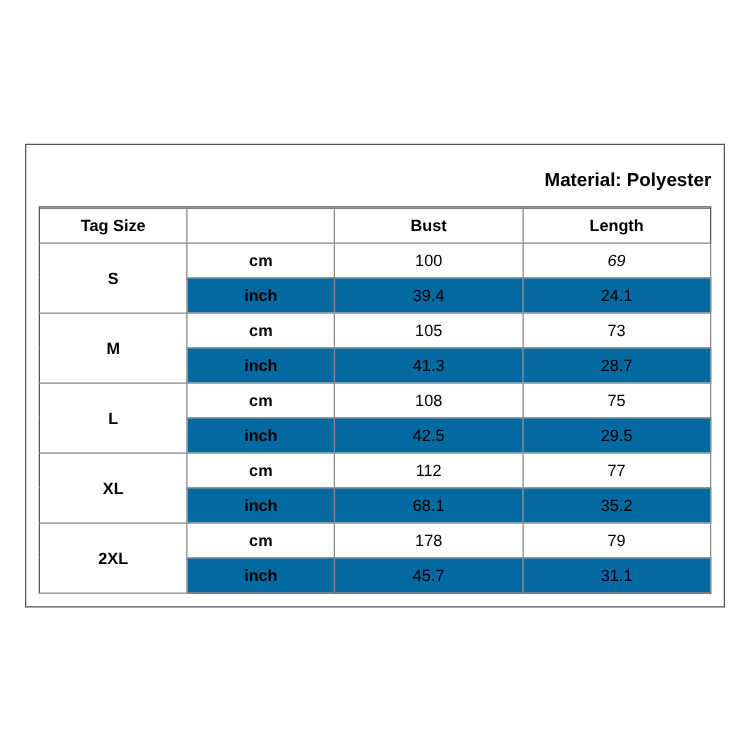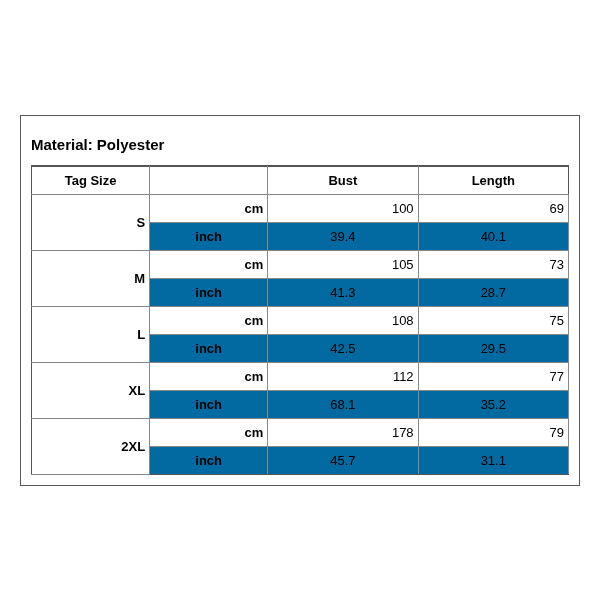--- a/index.html
+++ b/index.html
@@ -12,21 +12,21 @@
       height: 600px;
       font-family: Arial, sans-serif;
       font-size: 13px;
     }
     .outer-border {
       border: 1.5px solid #555;
       width: 560px;
       padding: 10px;
     }
     .title-row {
-      text-align: left;
+      text-align: right;
       font-weight: bold;
       font-size: 15px;
       padding: 10px 0 12px 0;
       border-bottom: 1.5px solid #555;
     }
     table {
       width: 100%;
       border-collapse: collapse;
     }
     td, th {
@@ -55,21 +55,20 @@
     }
     .header-row th:first-child {
       border-left: 1.5px solid #555;
       margin-top: 48px;
     }
     .header-row th:last-child {
       border-right: 1.5px solid #555;
     }
     .size-group-start td {
       border-top: 1.5px solid #555;
-      text-align: right;
     }
   </style>
 </head>
 <body>
 
 <div class="outer-border">
   <div class="title-row">Material: Polyester</div>
   <table>
     <thead>
       <tr class="header-row">
@@ -77,26 +76,26 @@
         <th style="width:22%"></th>
         <th style="width:28%">Bust</th>
         <th style="width:28%">Length</th>
       </tr>
     </thead>
     <tbody id="table-body">
     <tr class="size-group-start">
           <td rowspan="2" class="tag-size-cell" style="border-top: 1.5px solid rgb(85, 85, 85);">S</td>
           <td class="unit-cell" style="border-top: 1.5px solid rgb(85, 85, 85);">cm</td>
           <td style="border-top: 1.5px solid rgb(85, 85, 85);">100</td>
-          <td style="border-top: 1.5px solid rgb(85, 85, 85);">69</td>
+          <td style="border-top: 1.5px solid rgb(85, 85, 85); font-style: italic;">69</td>
         </tr>
         <tr>
           <td class="unit-cell shaded">inch</td>
           <td class="shaded">39.4</td>
-          <td class="shaded">40.1</td>
+          <td class="shaded">24.1</td>
         </tr>
         <tr class="size-group-start">
           <td rowspan="2" class="tag-size-cell">M</td>
           <td class="unit-cell">cm</td>
           <td>105</td>
           <td>73</td>
         </tr>
         <tr>
           <td class="unit-cell shaded">inch</td>
           <td class="shaded">41.3</td>

